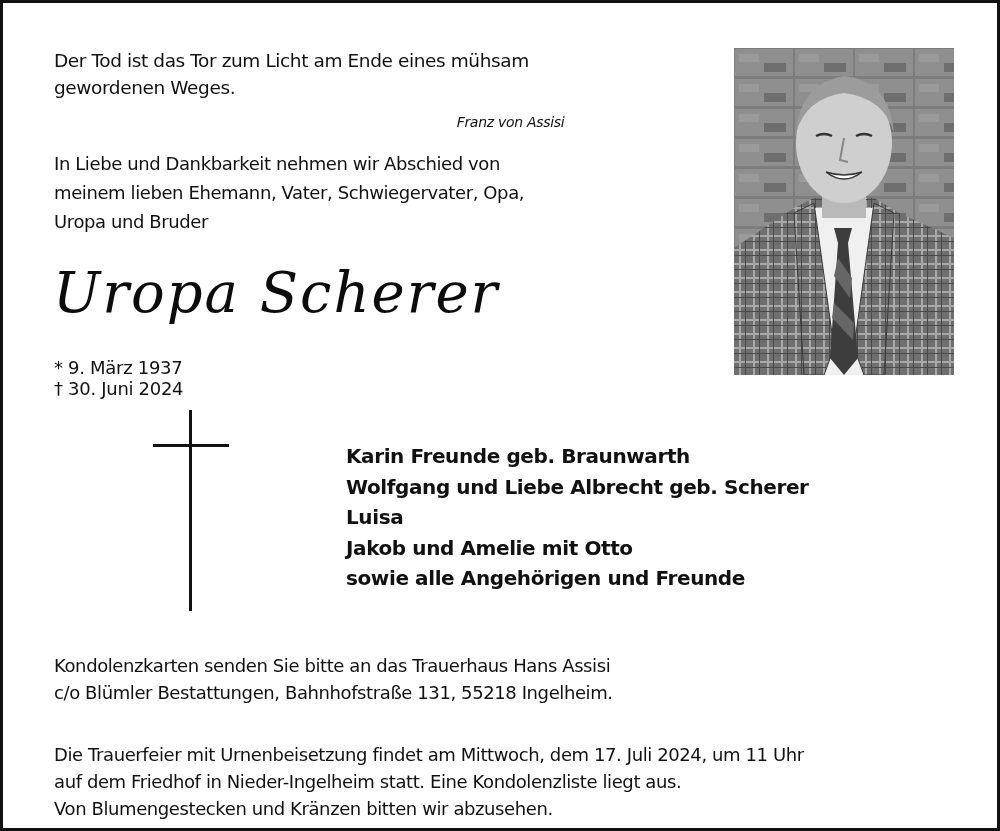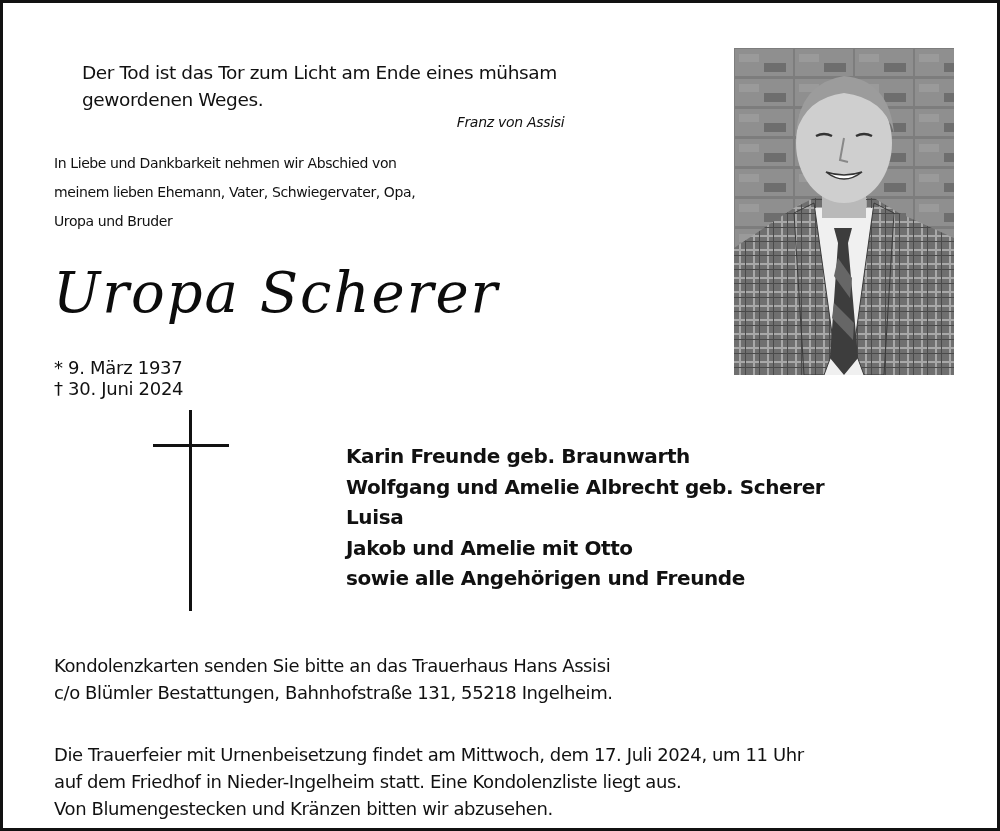--- a/index.html
+++ b/index.html
@@ -3,30 +3,30 @@
   <meta charset="utf-8">
   <style>
     html, body { margin: 0; padding: 0; background: #ffffff; }
     body { width: 1000px; height: 831px; position: relative; overflow: hidden; }
     .card {
       position: absolute; left: 0; top: 0; width: 1000px; height: 831px;
       box-sizing: border-box; border: 3px solid #111111; background: #ffffff;
       font-family: "DejaVu Sans", "Liberation Sans", sans-serif; color: #111111;
     }
     .quote {
-      position: absolute; left: 51px; top: 56px; width: 560px;
-      font-size: 18.5px; line-height: 27px; letter-spacing: -0.4px; margin-left: 28px;
+      position: absolute; left: 51px; top: 44px; width: 560px;
+      font-size: 18.5px; line-height: 27px; letter-spacing: -0.4px;
     }
     .quote-author {
       position: absolute; left: 420px; top: 111px; width: 175px; text-align: center;
       font-size: 14px; font-style: italic; letter-spacing: -0.3px;
     }
     .intro {
       position: absolute; left: 51px; top: 146px; width: 560px;
-      font-size: 14px; line-height: 29px; letter-spacing: -0.4px;
+      font-size: 18px; line-height: 29px; letter-spacing: -0.4px;
     }
     .name {
       position: absolute; left: 50px; top: 255px;
       font-family: "DejaVu Serif", "Liberation Serif", serif;
       font-size: 56px; font-style: italic; letter-spacing: 2px; color: #0c0c0c;
       line-height: 70px;
     }
     .dates {
       position: absolute; left: 51px; top: 354px; font-size: 18px; letter-spacing: -0.3px;
       display: flex; gap: 0; flex-direction: column;
@@ -123,21 +123,21 @@
 
       <path d="M92 124 Q110 138 128 124 Q110 130 92 124 Z" fill="#ffffff" stroke="#333" stroke-width="1.5"></path>
     </svg>
   </div>
 
   <div class="cross-vertical"></div>
   <div class="cross-horizontal"></div>
 
   <div class="mourners">
     <span class="line">Karin Freunde geb. Braunwarth</span>
-    <span class="line">Wolfgang und Amelie Albrecht geb. Scherer</span>
+    <span class="line">Wolfgang und Liebe Albrecht geb. Scherer</span>
     <span class="line">Luisa</span>
     <span class="line">Jakob und Amelie mit Otto</span>
     <span class="line">sowie alle Angehörigen und Freunde</span>
   </div>
 
   <div class="condolence">
     <span class="line">Kondolenzkarten senden Sie bitte an das Trauerhaus Hans Assisi</span>
     <span class="line">c/o Blümler Bestattungen, Bahnhofstraße 131, 55218 Ingelheim.</span>
   </div>
 

